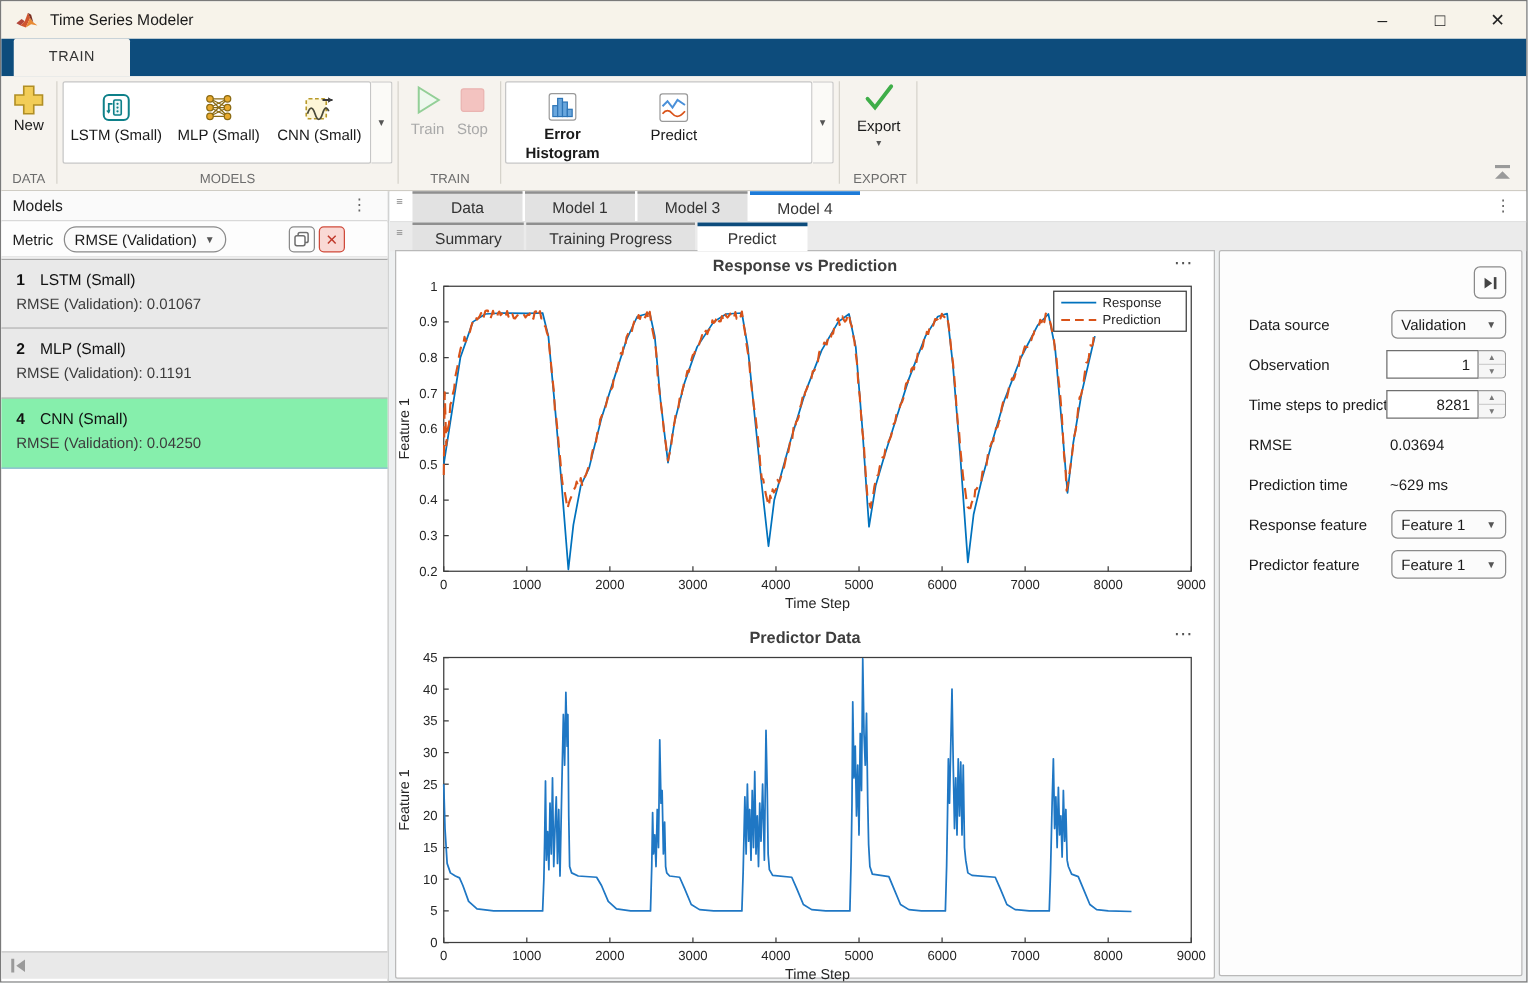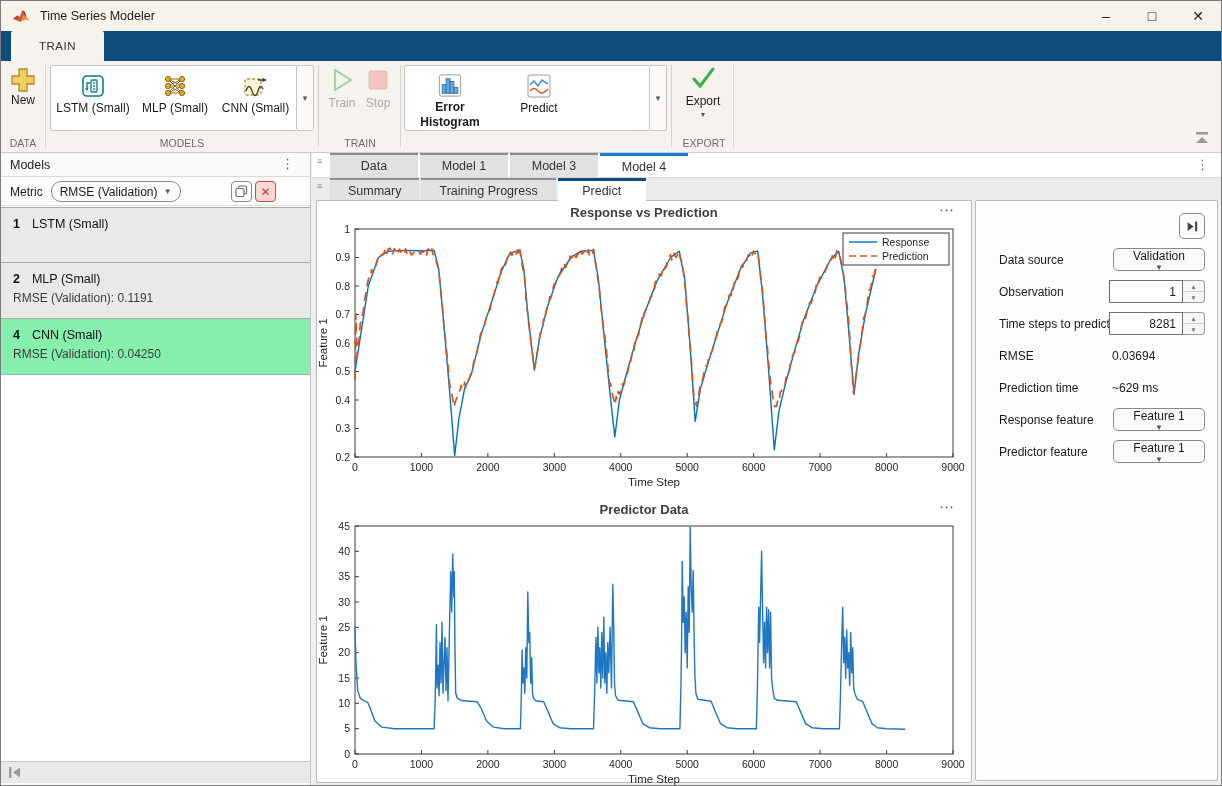--- a/index.html
+++ b/index.html
@@ -67,21 +67,21 @@
   .chart-dots { position:absolute; right:16px; top:0px; color:#555; font-size:15px; letter-spacing:1px; }
   svg text { font-family:"Liberation Sans", sans-serif; fill:#262626; }
 
   
   .right-panel { position:absolute; left:974px; top:199px; width:243px; height:581px; background:#fdfdfd; border:1px solid #b9b9b9; border-radius:2px; }
   .collapse-btn { position:absolute; right:12px; top:12px; width:26px; height:26px; border:1px solid #8a8a8a; border-radius:5px; background:#fcfcfc; display:flex; align-items:center; justify-content:center; }
   .detail-rows { position:absolute; left:0; top:44px; width:100%; }
   .drow { position:relative; height:32px; }
   .drow .lbl { position:absolute; left:12px; top:8px; font-size:12px; color:#1a1a1a;margin-left:11px; }
   .drow .val { position:absolute; left:136px; top:8px; font-size:12px; color:#1a1a1a; }
-  .dd { position:absolute; right:12px; top:3px; width:92px; height:23px; border:1px solid #8a8a8a; border-radius:5px; background:#fbfbfb; display:flex; align-items:center; padding:0 7px;flex-direction:column; }
+  .dd { position:absolute; right:12px; top:3px; width:92px; height:23px; border:1px solid #8a8a8a; border-radius:5px; background:#fbfbfb; display:flex; align-items:center; padding:0 7px; }
   .dd .v { flex:1; font-size:12px; }
   .spinner { position:absolute; right:12px; top:3px; width:96px; height:23px; display:flex; }
   .spin-box { width:74px; height:23px; border:1px solid #6f6f6f; background:#fff; text-align:right; padding:4px 6px 0 0; font-size:12px; }
   .spin-arrows { width:22px; height:23px; border:1px solid #9c9c9c; border-left:none; border-radius:0 4px 4px 0; background:#f6f6f6; display:flex; flex-direction:column; }
   .spin-arrows div { flex:1; display:flex; align-items:center; justify-content:center; font-size:6.5px; color:#777; }
   .spin-arrows div:first-child { border-bottom:1px solid #d0d0d0; }
 </style>
 </head>
 <body>
 
@@ -244,20 +244,21 @@
           </svg>
         </div>
         <div class="sq-btn red">
           <span>✕</span>
         </div>
       </div>
     </div>
     <div class="model-list">
         <div class="model-item">
           <div class="row1"><span class="num">1</span><span>LSTM (Small)</span></div>
+          <div class="metric">RMSE (Validation): 0.01067</div>
         </div>
         <div class="model-item">
           <div class="row1"><span class="num">2</span><span>MLP (Small)</span></div>
           <div class="metric">RMSE (Validation): 0.1191</div>
         </div>
         <div class="model-item selected">
           <div class="row1"><span class="num">4</span><span>CNN (Small)</span></div>
           <div class="metric">RMSE (Validation): 0.04250</div>
         </div>
       </div>

